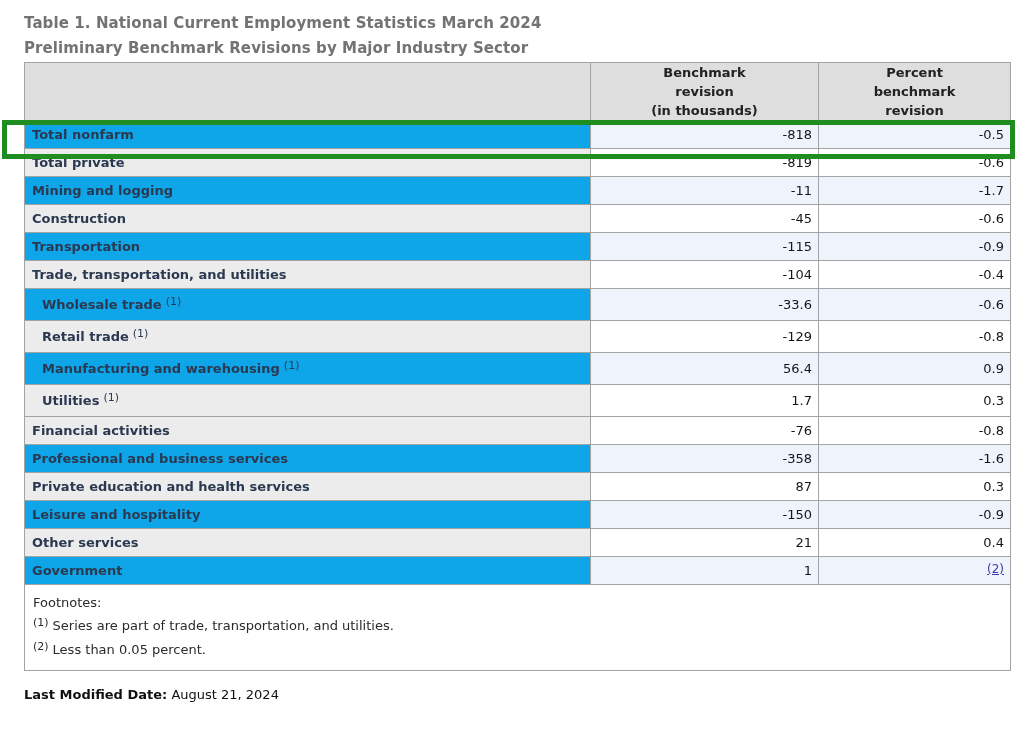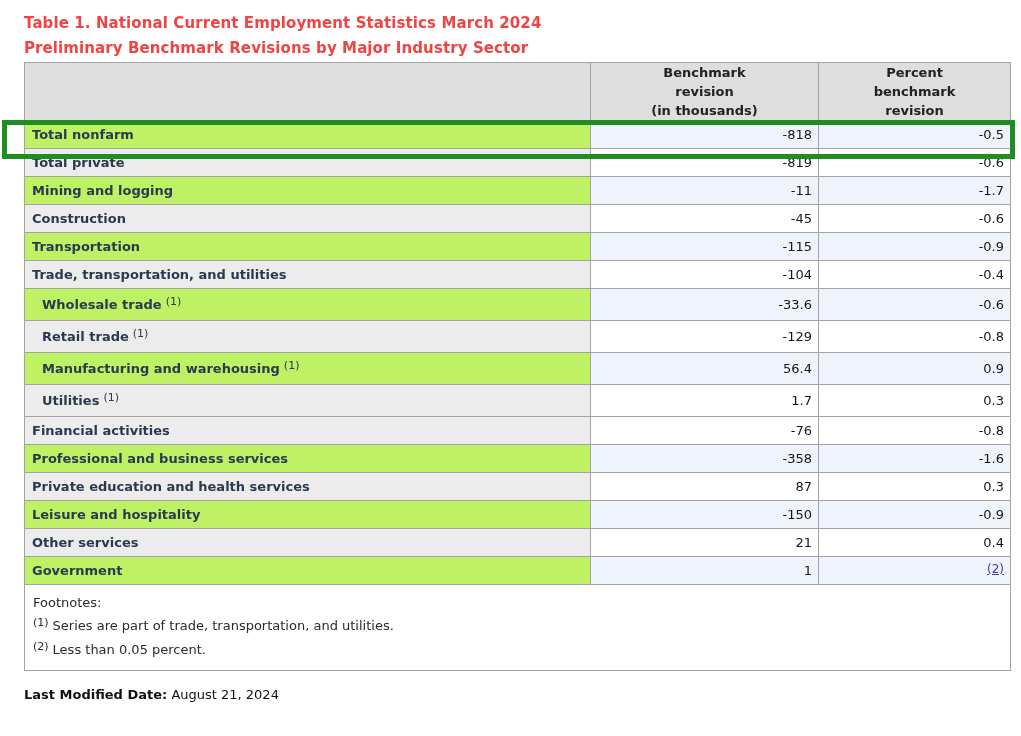--- a/index.html
+++ b/index.html
@@ -6,21 +6,21 @@
   html, body { margin: 0; padding: 0; }
   body {
     width: 1021px; height: 736px; position: relative;
     background: #ffffff; overflow: hidden;
     font-family: "DejaVu Sans", "Liberation Sans", sans-serif;
     color: #1a1a1a;
   }
   .page { position: absolute; inset: 0; padding: 11px 0 0 24px; }
 
   .title {
-    font-size: 15px; font-weight: bold; color: #ef4444;
+    font-size: 15px; font-weight: bold; color: #737373;
     line-height: 25px; letter-spacing: 0.1px;
   }
 
   table.bench {
     border-collapse: collapse; width: 986px; margin-top: 1px;
     table-layout: fixed;
   }
   table.bench th, table.bench td { border: 1px solid #a3a3a3; }
 
   col.c-label  { width: 566px; }
@@ -40,21 +40,21 @@
     text-align: left; font-size: 13px; font-weight: bold; color: #2a3950;
     padding: 0 4px 0 7px; vertical-align: middle; white-space: nowrap;
   }
   tr.row-sub th.rlabel { padding-left: 17px; }
 
   td.val {
     text-align: right; font-size: 13px; font-weight: normal; color: #161616;
     padding: 0 6px 0 4px; vertical-align: middle; margin-left: 29px;
   }
 
-  tr.row-blue th.rlabel { background: #bef264; }
+  tr.row-blue th.rlabel { background: #0ea5e9; }
   tr.row-blue td.val    { background: #eef3fc; }
   tr.row-gray th.rlabel { background: #ececec; }
   tr.row-gray td.val    { background: #ffffff; }
 
   .sup {
     font-weight: normal; font-size: 11px;
     position: relative; top: -4px; margin-left: 4px; letter-spacing: 0;
   }
   a.fn-link {
     color: #3a3aad; font-size: 12px; text-decoration: underline;

